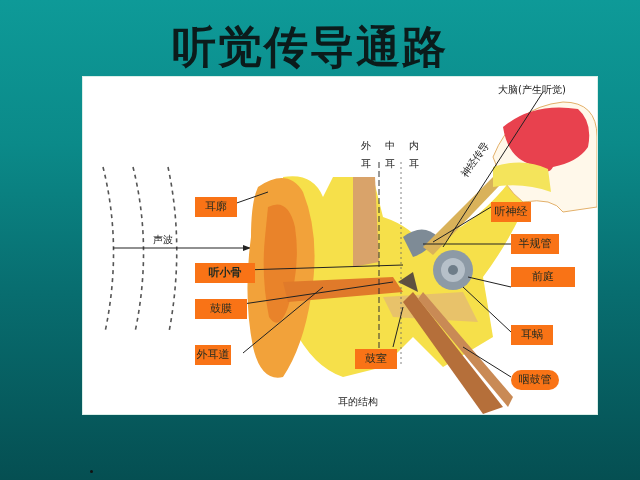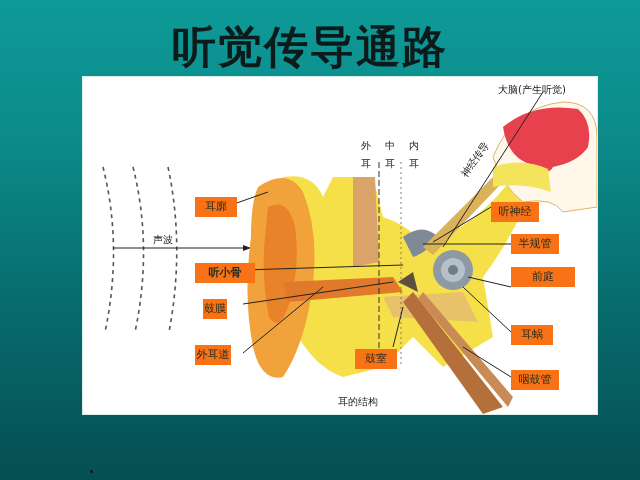--- a/index.html
+++ b/index.html
@@ -104,27 +104,27 @@
     <div>内</div>
     <div>耳</div>
   </div>
 
   <div class="plain" style="left:70px;top:156px;">声波</div>
   <div class="plain" style="left:415px;top:6px;">大脑(产生听觉)</div>
   <div class="plain" style="left:375px;top:95px;transform:rotate(-55deg);transform-origin:left top;">神经传导</div>
 
   <div class="label" style="left:112px;top:120px;width:42px;">耳廓</div>
   <div class="label" style="left:112px;top:186px;width:60px;font-weight:bold;">听小骨</div>
-  <div class="label" style="left:112px;top:222px;width:24px;margin-left:8px;">鼓膜</div>
+  <div class="label" style="left:112px;top:222px;width:52px;">鼓膜</div>
   <div class="label" style="left:112px;top:268px;width:36px;">外耳道</div>
 
   <div class="label" style="left:272px;top:272px;width:42px;">鼓室</div>
 
-  <div class="label" style="left:408px;top:125px;width:48px;">听神经</div>
+  <div class="label" style="left:408px;top:125px;width:40px;">听神经</div>
   <div class="label" style="left:428px;top:157px;width:48px;">半规管</div>
   <div class="label" style="left:428px;top:190px;width:64px;">前庭</div>
   <div class="label" style="left:428px;top:248px;width:42px;">耳蜗</div>
-  <div class="label" style="left:428px;top:293px;width:48px;">咽鼓管</div>
+  <div class="label" style="left:428px;top:293px;width:48px;border-radius:10px;">咽鼓管</div>
 
   <div class="caption" style="left:255px;top:318px;">耳的结构</div>
 </div>
 
 <div class="dot"></div>
 
 </body></html>

